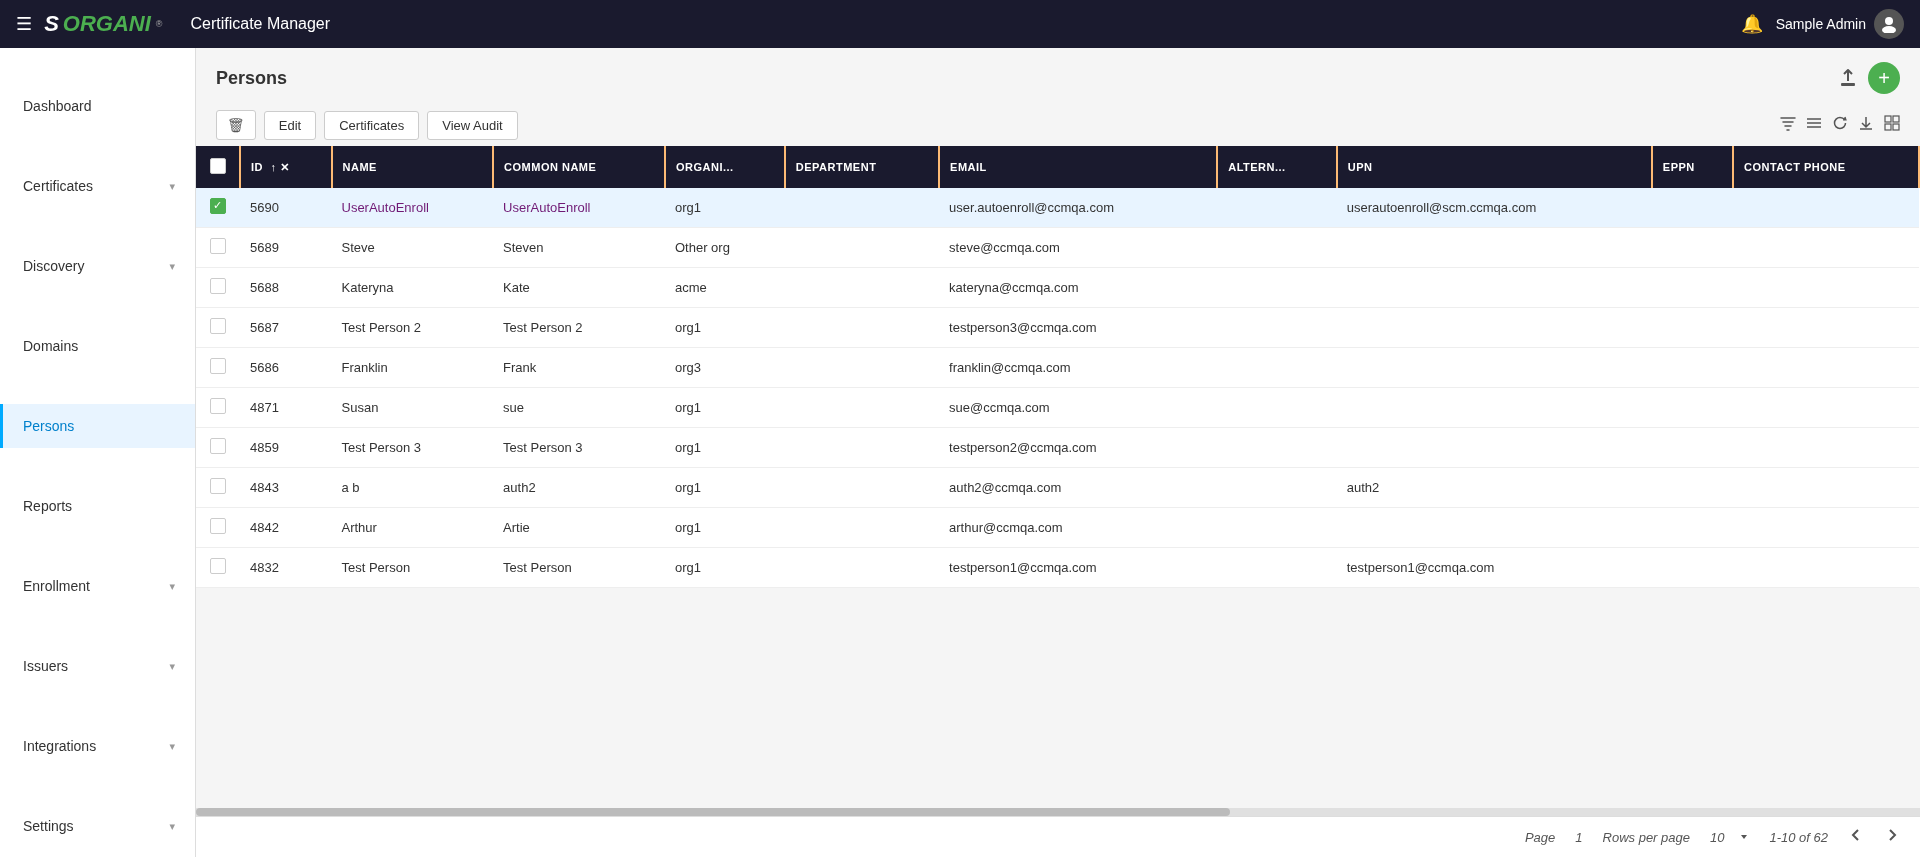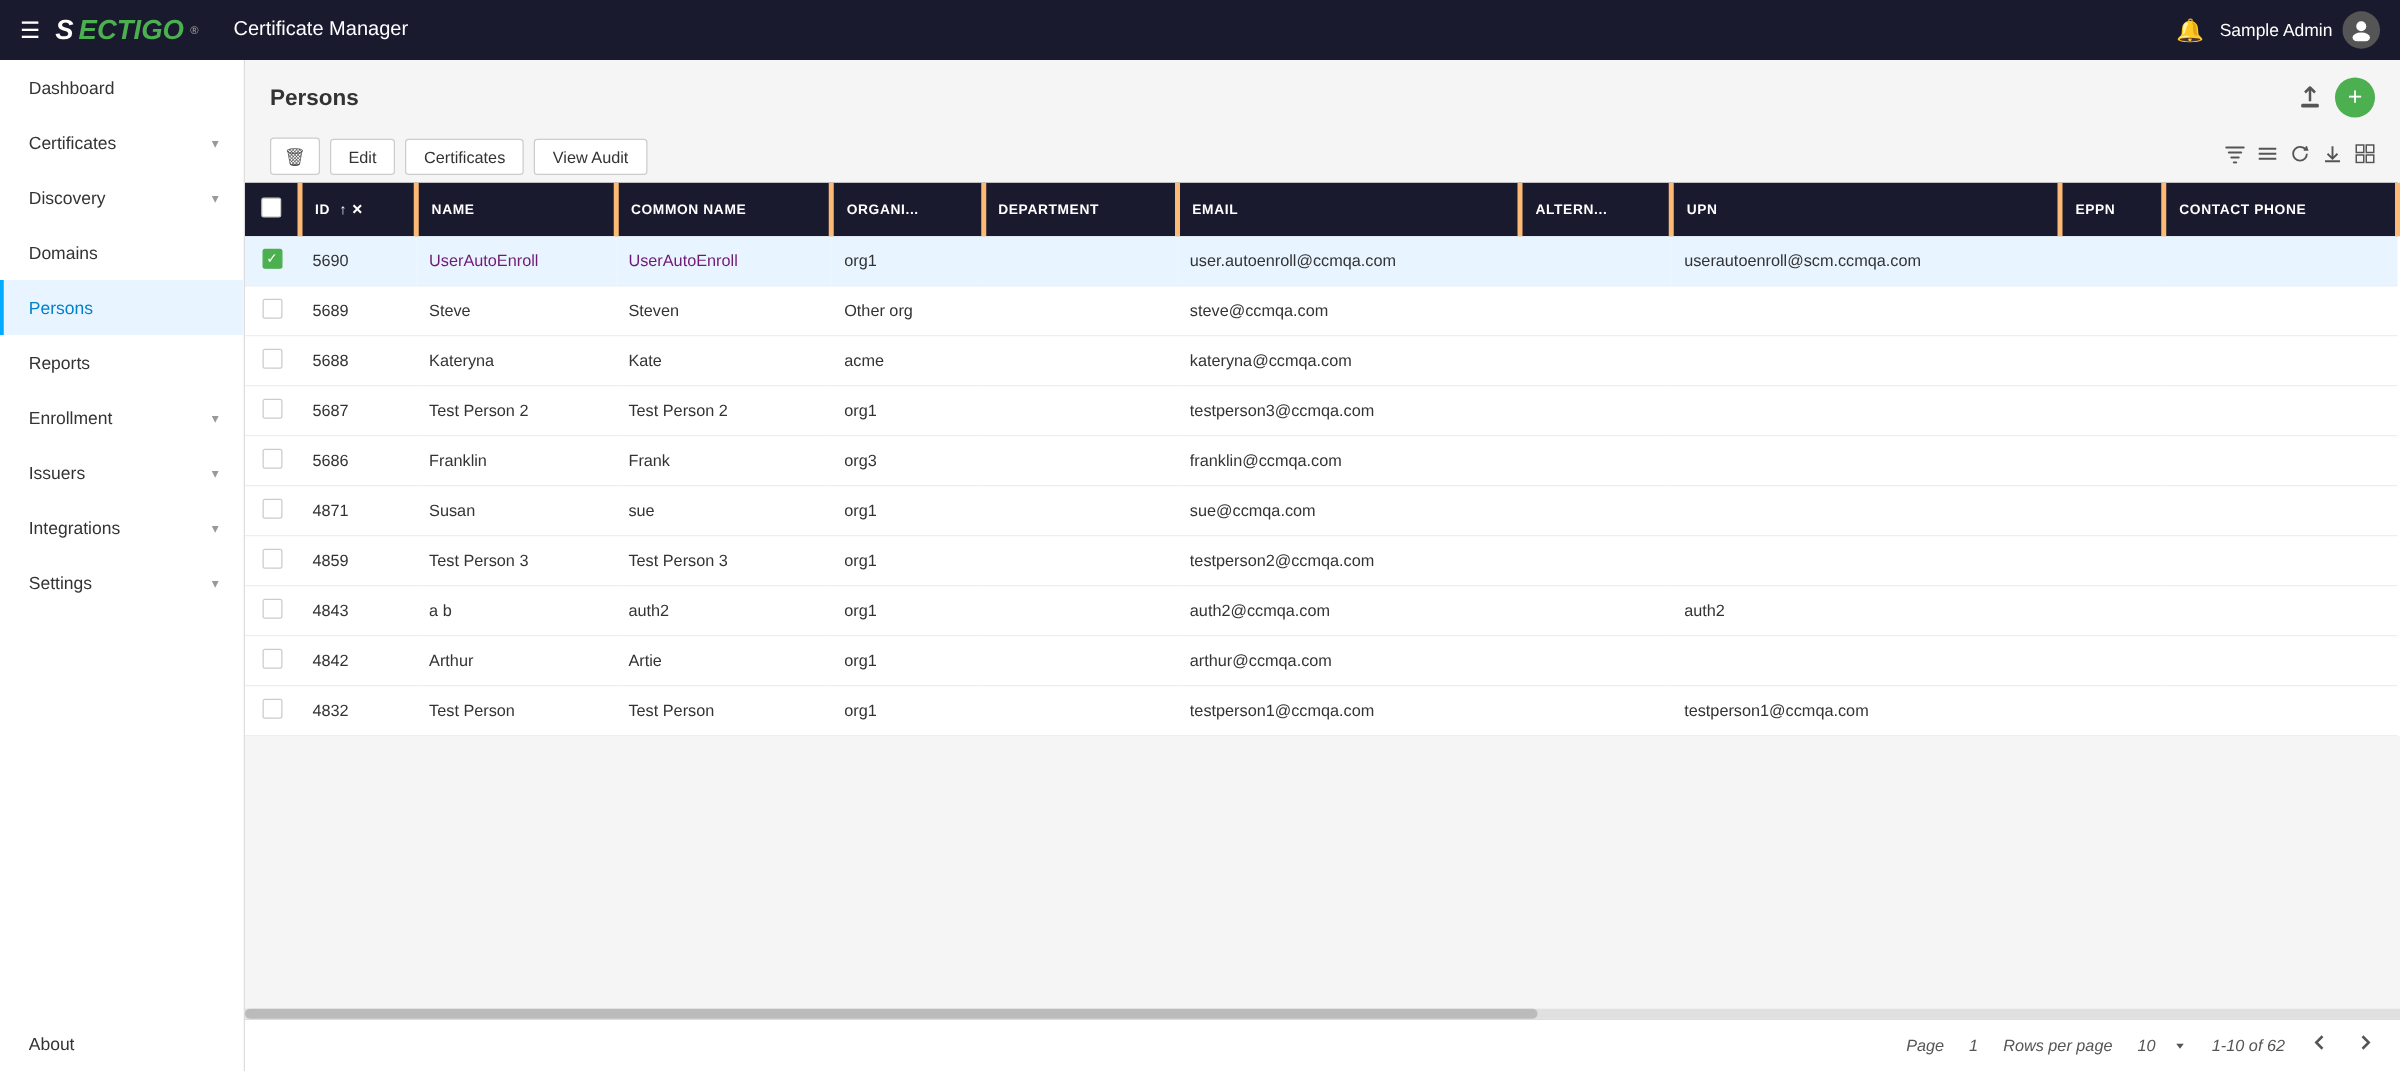--- a/index.html
+++ b/index.html
@@ -41,20 +41,21 @@
     }
     .sidebar-item {
       display: flex;
       align-items: center;
       justify-content: space-between;
       padding: 14px 20px;
       cursor: pointer;
       color: #333;
       font-size: 14px;
       border-left: 3px solid transparent;
+      margin-top: 36px;
     }
     .sidebar-item.active { border-left: 3px solid #00aaff; background: #e8f4ff; color: #0080cc; }
     .sidebar-item .chevron { font-size: 11px; color: #999; }
     .sidebar-spacer { flex: 1; }
 
     
     .content-area {
       flex: 1;
       display: flex;
       flex-direction: column;
@@ -130,21 +131,21 @@
       color: white;
     }
 
     thead th {
       padding: 12px 10px;
       text-align: left;
       font-size: 11px;
       font-weight: 600;
       letter-spacing: 0.5px;
       white-space: nowrap;
-      border-right: 4px solid #fdba74;
+      border-right: 2px solid #fdba74;
     }
     thead th:first-child { width: 44px; text-align: center; }
 
     tbody tr { border-bottom: 1px solid #eee; }
     tbody tr.selected { background: #e8f4ff; }
 
     tbody td {
       padding: 10px 10px;
       font-size: 13px;
       color: #333;
@@ -216,21 +217,21 @@
       border-radius: 4px;
     }
   </style>
 </head>
 <body>
 
 <div class="top-header">
   <span class="hamburger-icon">☰</span>
   <div class="logo-container">
     <span class="logo-s">S</span>
-      <span class="logo-text">ECTIGO</span>
+      <span class="logo-text">ORGANI</span>
 
     <sup style="color:#aaa;font-size:9px;margin-left:1px;">®</sup>
   </div>
   <span class="app-title">Certificate Manager</span>
   <div class="header-spacer"></div>
   <span class="header-bell">🔔</span>
   <div class="header-user">
     <span>Sample Admin</span>
     <div class="user-avatar">
       <svg width="18" height="18" viewBox="0 0 18 18" fill="white">

